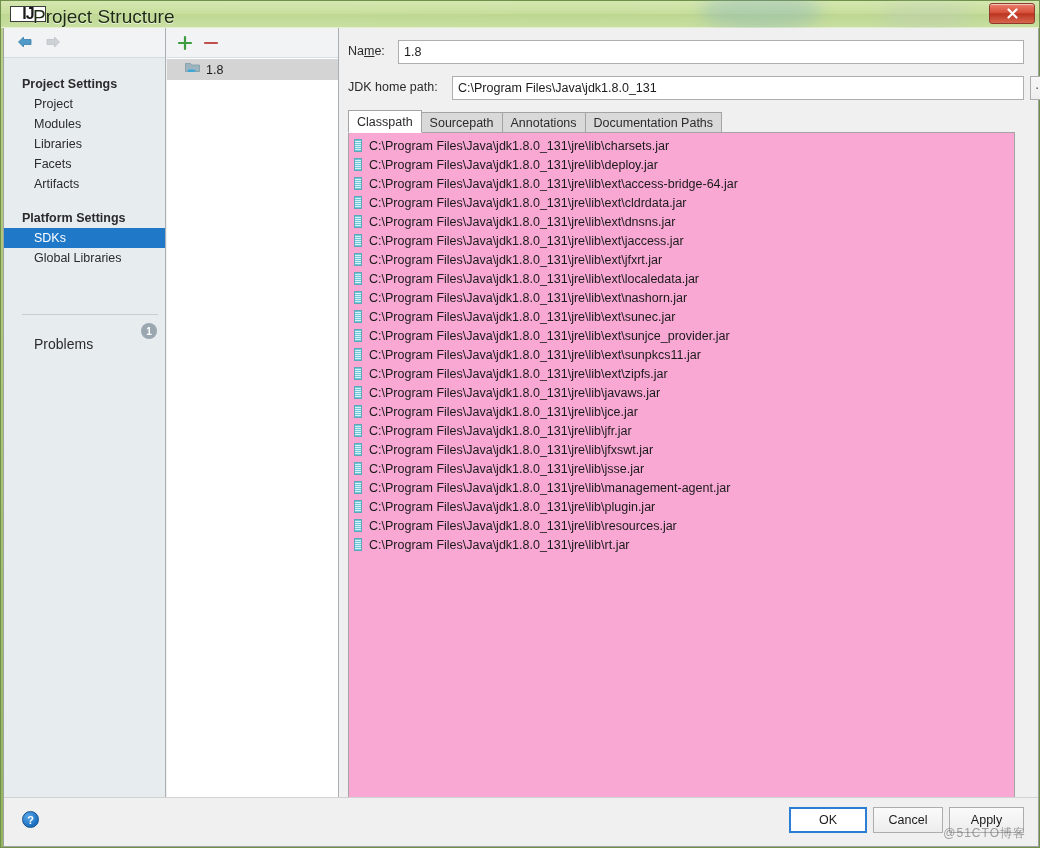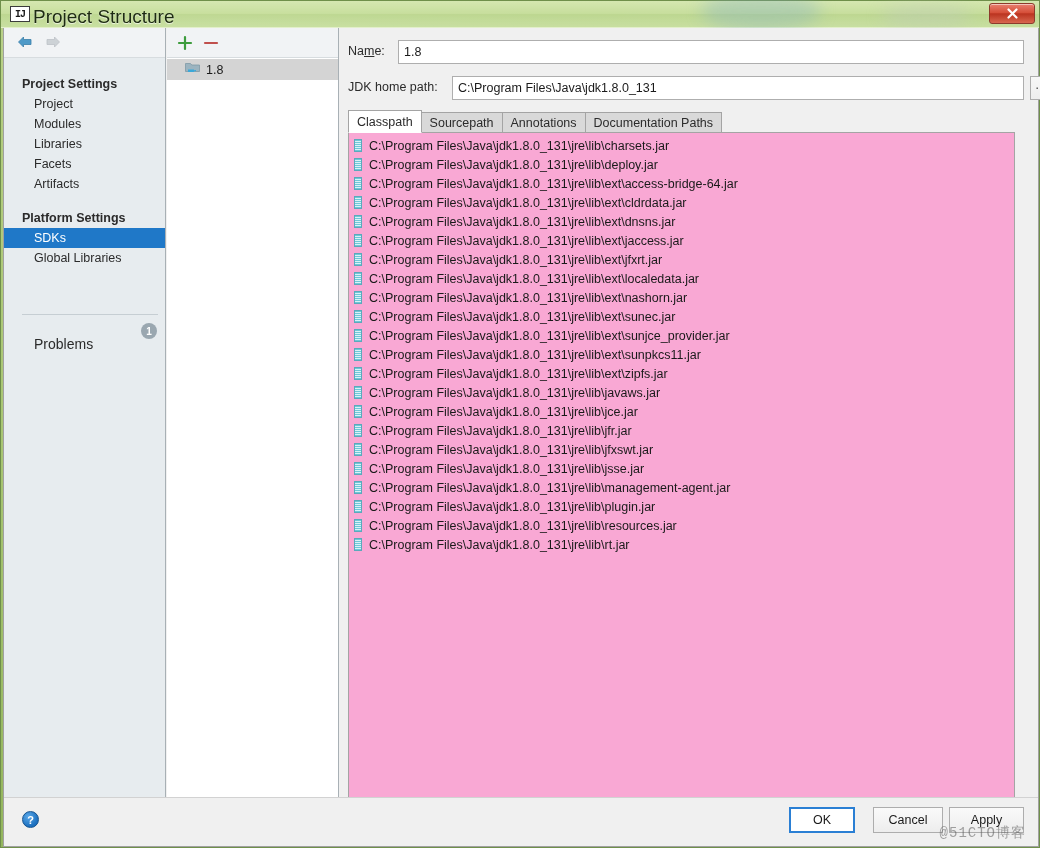--- a/index.html
+++ b/index.html
@@ -54,32 +54,32 @@
   }
   #titlebar .glass-blob {
     position: absolute;
     border-radius: 50%;
     filter: blur(8px);
     pointer-events: none;
   }
   .app-icon {
     position: absolute;
     left: 9px; top: 5px;
-    width: 20px; height: 16px;
+    width: 36px; height: 16px;
     background: #ffffff;
     border: 1px solid #3c3c3c;
     box-sizing: border-box;
     display: flex;
     align-items: center;
     justify-content: center;
-    font-size: 10px;
+    font-size: 16px;
     font-weight: bold;
     letter-spacing: -1px;
     color: #1a1a1a;
-    font-family: Liberation Mono, monospace;
+    font-family: Liberation Sans, sans-serif;
   }
   #window-title {
     position: absolute;
     left: 32px; top: 5px;
     font-size: 19px;
     color: #1d2b12;
     text-shadow: 0 1px 1px rgba(255,255,255,0.75);
     white-space: nowrap;
   }
   #close-button {
@@ -408,32 +408,32 @@
     color: #1a1a1a;
     display: flex;
     align-items: center;
     justify-content: center;
     cursor: pointer;
   }
   .dlg-btn.default {
     border: 2px solid #2a7fd4;
     background: #ffffff;
   }
-  #ok-button { left: 785px; width: 66px; }
+  #ok-button { left: 785px; width: 78px; }
   #cancel-button { left: 869px; width: 70px; }
   #apply-button { left: 945px; width: 75px; }
 
   #watermark {
     position: absolute;
     right: 12px;
     bottom: 4px;
-    font-size: 14px;
+    font-size: 12px;
     color: rgba(90,90,90,0.55);
     letter-spacing: 1px;
-    font-family: Liberation Mono, monospace;
+    font-family: Liberation Sans, sans-serif;
     pointer-events: none;
   }
 </style>
 </head>
 <body>
 
 <div id="desktop"></div>
 
 <div id="window">
 

